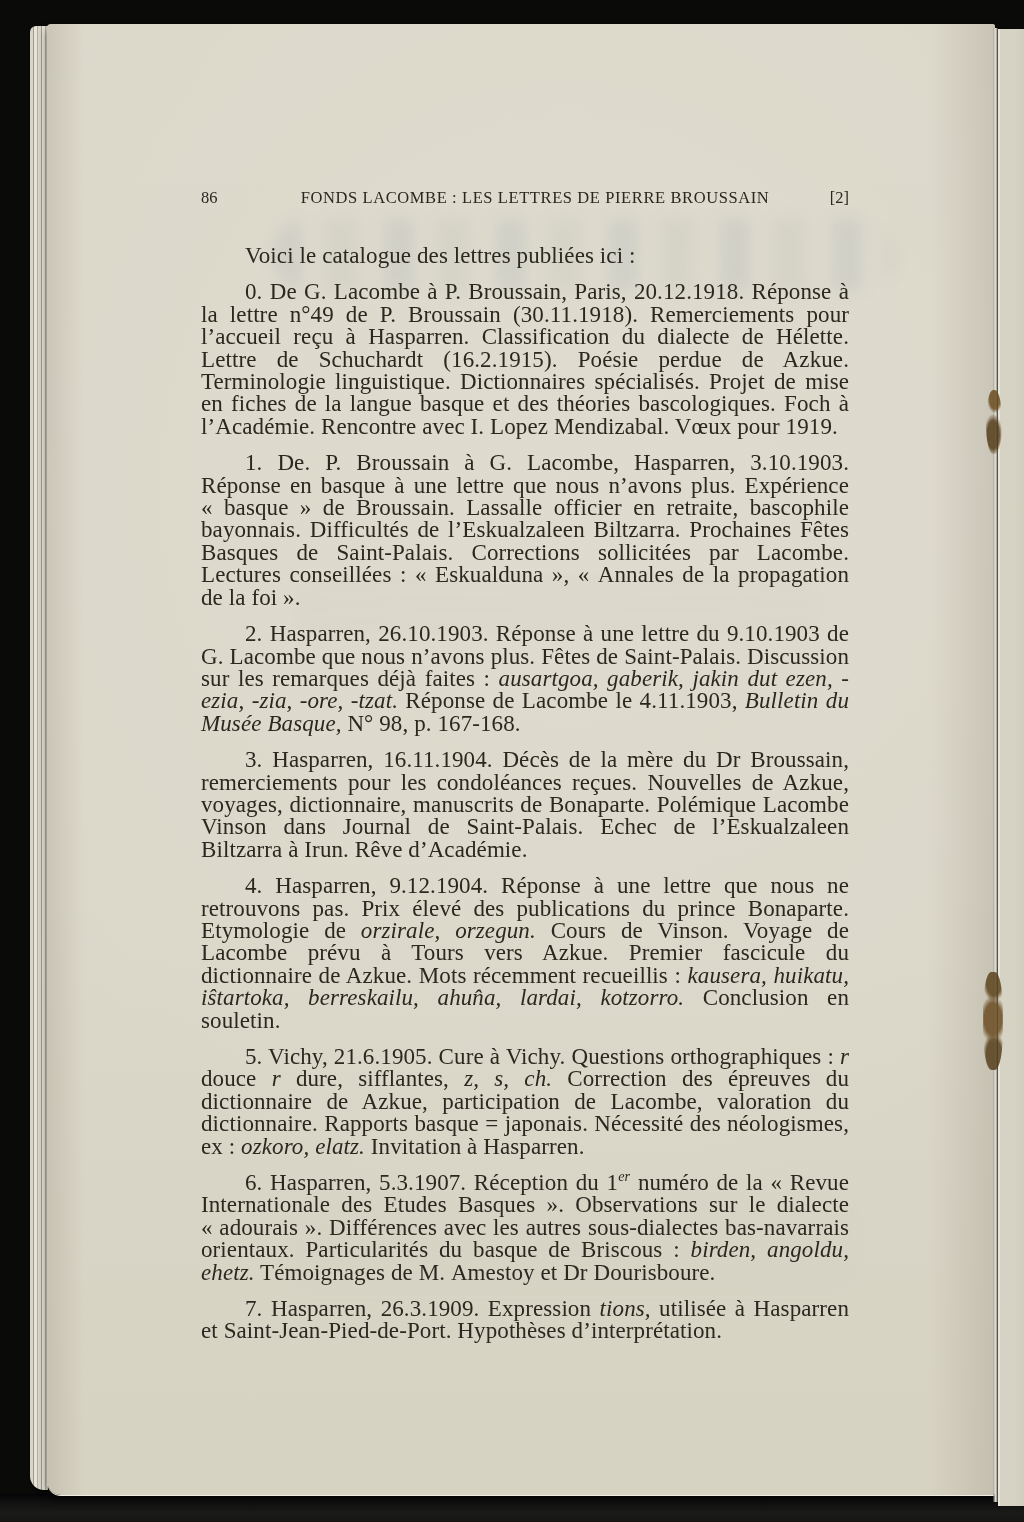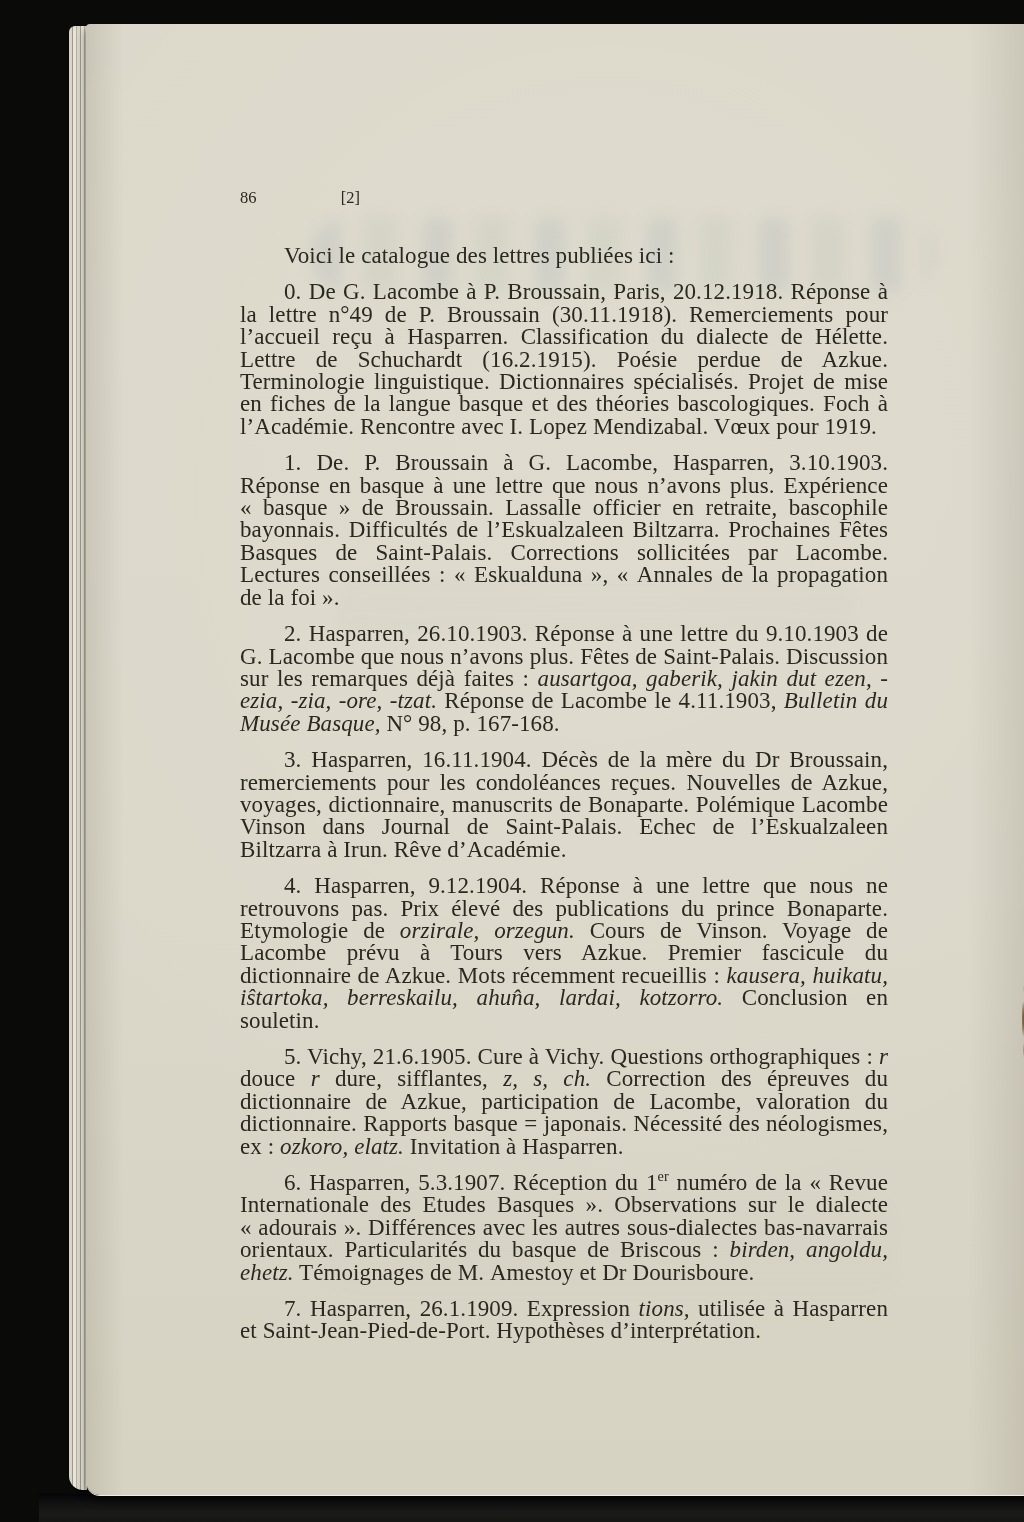--- a/index.html
+++ b/index.html
@@ -2,21 +2,21 @@
 <html lang="fr"><head>
 <meta charset="utf-8">
 <style>
   html,body{margin:0;padding:0;}
   body{
     width:1024px;height:1522px;
     background:#0a0a08;
     position:relative;overflow:hidden;
     font-family:"Liberation Serif","DejaVu Serif",serif;
   }
-  .scene{position:absolute;inset:0;margin-left:39px;}
+  .scene{position:absolute;inset:0;}
   
   .floor{
     position:absolute;left:0;right:0;top:1494px;bottom:0;
     background:linear-gradient(180deg,#050508 0%,#121212 35%,#1b1b19 70%,#151513 100%);
   }
   
   .left-stack{
     position:absolute;left:30px;top:26px;width:18px;height:1464px;
     background:repeating-linear-gradient(90deg,
       #d9d5c8 0 3px,#9d998d 3px 4px,#e7e3d6 4px 7px,#b3afa2 7px 8px);
@@ -92,21 +92,21 @@
   .text-block{
     position:absolute;left:201px;top:245px;width:648px;
     color:#2b2820;font-size:23px;line-height:22.4px;
     text-align:justify;letter-spacing:.1px;
   }
   .text-block p{margin:0;text-indent:44px;}
   .text-block p + p,
   .text-block p.entry{margin-top:14px;}
   .text-block p.intro{margin-top:0;}
   .text-block i{font-style:italic;font-family:Liberation Serif, serif;}
-  .text-block sup{font-size:.62em;line-height:0;vertical-align:super;}
+  .text-block sup{font-size:.62em;line-height:0;vertical-align:super;font-style:italic;}
 </style>
 </head>
 <body>
 
 <div class="scene">
   <div class="floor"></div>
   <div class="left-stack"></div>
 
   <div class="sheet">
     <div class="ghost ghost-title"></div>
@@ -114,29 +114,30 @@
     <div class="ghost ghost-low"></div>
   </div>
 
   <div class="crease"></div>
   <div class="right-strip"></div>
   <div class="stain stain-a"></div>
   <div class="stain stain-b"></div>
 
   <div class="runhead">
     <span class="pgnum">86</span>
+    <span class="title">FONDS LACOMBE : LES LETTRES DE PIERRE BROUSSAIN</span>
     <span class="mark">[2]</span>
   </div>
 
   <div class="text-block">
     <p class="intro">Voici le catalogue des lettres publiées ici&nbsp;:</p>
     <div>
         <p class="entry"><span>0. De G. Lacombe à P. Broussain, Paris, 20.12.1918. Réponse à la lettre n°49 de P. Broussain (30.11.1918). Remerciements pour l’accueil reçu à Has­parren. Classification du dialecte de Hélette. Lettre de Schuchardt (16.2.1915). Poésie perdue de Azkue. Terminologie linguistique. Diction­naires spécialisés. Projet de mise en fiches de la langue basque et des théories bascologiques. Foch à l’Académie. Rencontre avec I. Lopez Mendizabal. Vœux pour 1919.</span></p>
         <p class="entry"><span>1. De. P. Broussain à G. Lacombe, Hasparren, 3.10.1903. Réponse en basque à une lettre que nous n’avons plus. Expérience «&nbsp;basque&nbsp;» de Brous­sain. Lassalle officier en retraite, bascophile bayonnais. Difficultés de l’Eskualzaleen Biltzarra. Prochaines Fêtes Basques de Saint-Palais. Correc­tions sollicitées par Lacombe. Lectures conseillées&nbsp;:  «&nbsp;Eskualduna&nbsp;», «&nbsp;Annales de la propagation de la foi&nbsp;».</span></p>
         <p class="entry"><span>2. Hasparren, 26.10.1903. Réponse à une lettre du 9.10.1903 de G.&nbsp;Lacombe que nous n’avons plus. Fêtes de Saint-Palais. Discussion sur les remarques déjà faites&nbsp;: </span><i>ausartgoa, gaberik, jakin dut ezen, -ezia, -zia, -ore, -tzat.</i><span> Réponse de Lacombe le 4.11.1903, </span><i>Bulletin du Musée Basque,</i><span> N° 98, p.&nbsp;167-168.</span></p>
         <p class="entry"><span>3. Hasparren, 16.11.1904. Décès de la mère du Dr Broussain, remercie­ments pour les condoléances reçues. Nouvelles de Azkue, voyages, diction­naire, manuscrits de Bonaparte. Polémique Lacombe Vinson dans Journal de Saint-Palais. Echec de l’Eskualzaleen Biltzarra à Irun. Rêve d’Académie.</span></p>
         <p class="entry"><span>4. Hasparren, 9.12.1904. Réponse à une lettre que nous ne retrouvons pas. Prix élevé des publications du prince Bonaparte. Etymologie de </span><i>orzirale, orzegun.</i><span> Cours de Vinson. Voyage de Lacombe prévu à Tours vers Azkue. Premier fascicule du dictionnaire de Azkue. Mots récemment recueillis&nbsp;: </span><i>kausera, huikatu, iŝtartoka, berreskailu, ahun̂a, lardai, kotzorro.</i><span> Conclusion en souletin.</span></p>
         <p class="entry"><span>5. Vichy, 21.6.1905. Cure à Vichy. Questions orthographiques&nbsp;: </span><i>r</i><span> douce </span><i>r</i><span> dure, sifflantes, </span><i>z, s, ch.</i><span> Correction des épreuves du dictionnaire de Azkue, participation de Lacombe, valoration du dictionnaire. Rapports basque =&nbsp;japonais. Nécessité des néologismes, ex&nbsp;:  </span><i>ozkoro, elatz.</i><span> Invitation à Hasparren.</span></p>
         <p class="entry"><span>6. Hasparren, 5.3.1907. Réception du 1</span><sup>er</sup><span> numéro de la «&nbsp;Revue Interna­tionale des Etudes Basques&nbsp;». Observations sur le dialecte «&nbsp;adourais&nbsp;». Dif­férences avec les autres sous-dialectes bas-navarrais orientaux. Particulari­tés du basque de Briscous&nbsp;:  </span><i>birden, angoldu, ehetz.</i><span> Témoignages de M.&nbsp;Amestoy et Dr Dourisboure.</span></p>
-        <p class="entry"><span>7. Hasparren, 26.1.1909. Expression </span><i>tions,</i><span> utilisée à Hasparren et Saint-Jean-Pied-de-Port. Hypothèses d’interprétation.</span></p>
+        <p class="entry"><span>7. Hasparren, 26.3.1909. Expression </span><i>tions,</i><span> utilisée à Hasparren et Saint-Jean-Pied-de-Port. Hypothèses d’interprétation.</span></p>
       </div>
   </div>
 </div>
 
 </body></html>

